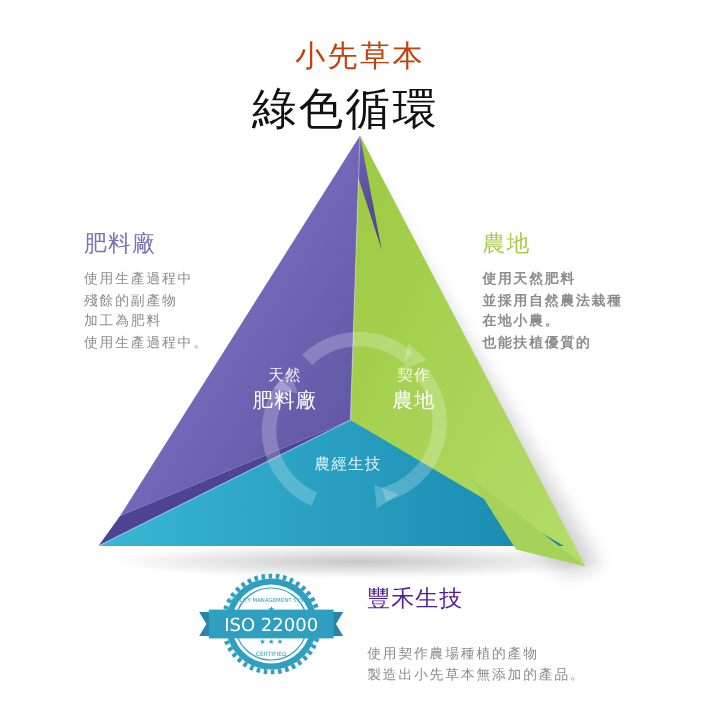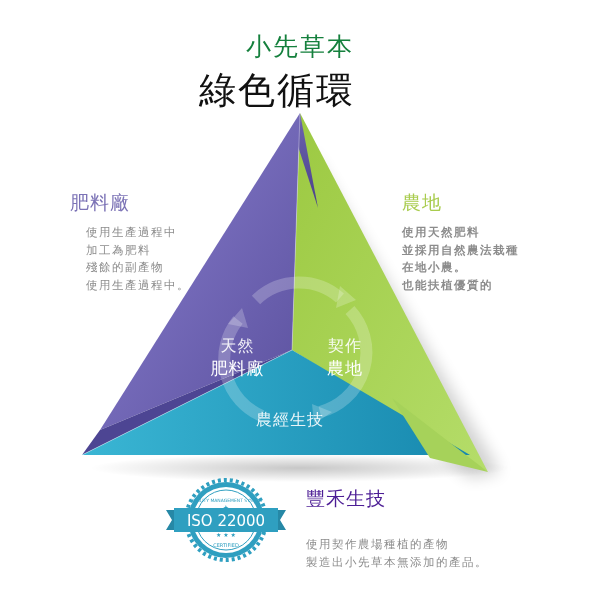--- a/index.html
+++ b/index.html
@@ -1,32 +1,32 @@
 <!DOCTYPE html>
 <html><head>
 <meta charset="utf-8">
 <style>
   html, body { margin:0; padding:0; }
   body { width:600px; height:600px; background:#ffffff; position:relative; overflow:hidden;
          font-family:"DejaVu Sans", "Liberation Sans", sans-serif; }
   .abs { position:absolute; }
-  #brand { left:0; width:600px; top:30px; text-align:center; font-size:25px; color:#15803d; letter-spacing:2px; }
-  #title { left:0; width:554px; top:66px; text-align:center; font-size:37px; color:#111; letter-spacing:2px; }
+  #brand { left:0; width:600px; top:30px; text-align:center; font-size:25px; color:#c2410c; letter-spacing:2px; }
+  #title { left:0; width:554px; top:66px; text-align:center; font-size:37px; color:#111; letter-spacing:2px;padding-left:11px; }
   .side-h { font-size:19px; letter-spacing:1px; }
   .side-p { font-size:11.5px; color:#8c8c8c; line-height:17.5px; letter-spacing:1.5px; }
   #fert-block { left:70px; top:190px; }
   #fert-block .side-h { color:#7c73b6; }
   #farm-block { left:402px; top:190px; }
   #farm-block .side-h { color:#a9cc4e; }
   #fact-block { left:306px; top:486px; }
   #fact-block .side-h { color:#4c1d95; }
   .side-p div { white-space:nowrap; }
   svg.diagram { position:absolute; left:0; top:0; }
   .inner { text-align:center; color:#fff; }
-  .inner .sm { font-size:16px; opacity:0.9; letter-spacing:1px;margin-top:32px; }
+  .inner .sm { font-size:13px; opacity:0.9; letter-spacing:1px; }
   .inner .lg { font-size:17px; letter-spacing:1px; }
 </style>
 </head>
 <body>
 
 <div id="brand" class="abs">小先草本</div>
 <div id="title" class="abs">綠色循環</div>
 
 <svg class="diagram" width="600" height="600" viewBox="0 0 600 600">
   <defs>
@@ -91,24 +91,24 @@
 <div class="abs inner" style="left:310px; top:304px; width:70px;">
   <div class="sm">契作</div>
   <div class="lg">農地</div>
 </div>
 <div class="abs inner" style="left:250px; top:378px; width:80px;">
   <div class="sm">農經生技</div>
 </div>
 
 <div id="fert-block" class="abs">
   <div class="side-h">肥料廠</div>
-  <div class="side-p" style="margin-top:8px;margin-left:16px;">
+  <div class="side-p" style="margin-top:8px;">
     <div>使用生產過程中</div>
+    <div>殘餘的副產物</div>
     <div>加工為肥料</div>
-    <div>殘餘的副產物</div>
     <div>使用生產過程中。</div>
   </div>
 </div>
 
 <div id="farm-block" class="abs">
   <div class="side-h">農地</div>
   <div class="side-p" style="margin-top:8px;font-weight:bold;">
     <div>使用天然肥料</div>
     <div>並採用自然農法栽種</div>
     <div>在地小農。</div>

